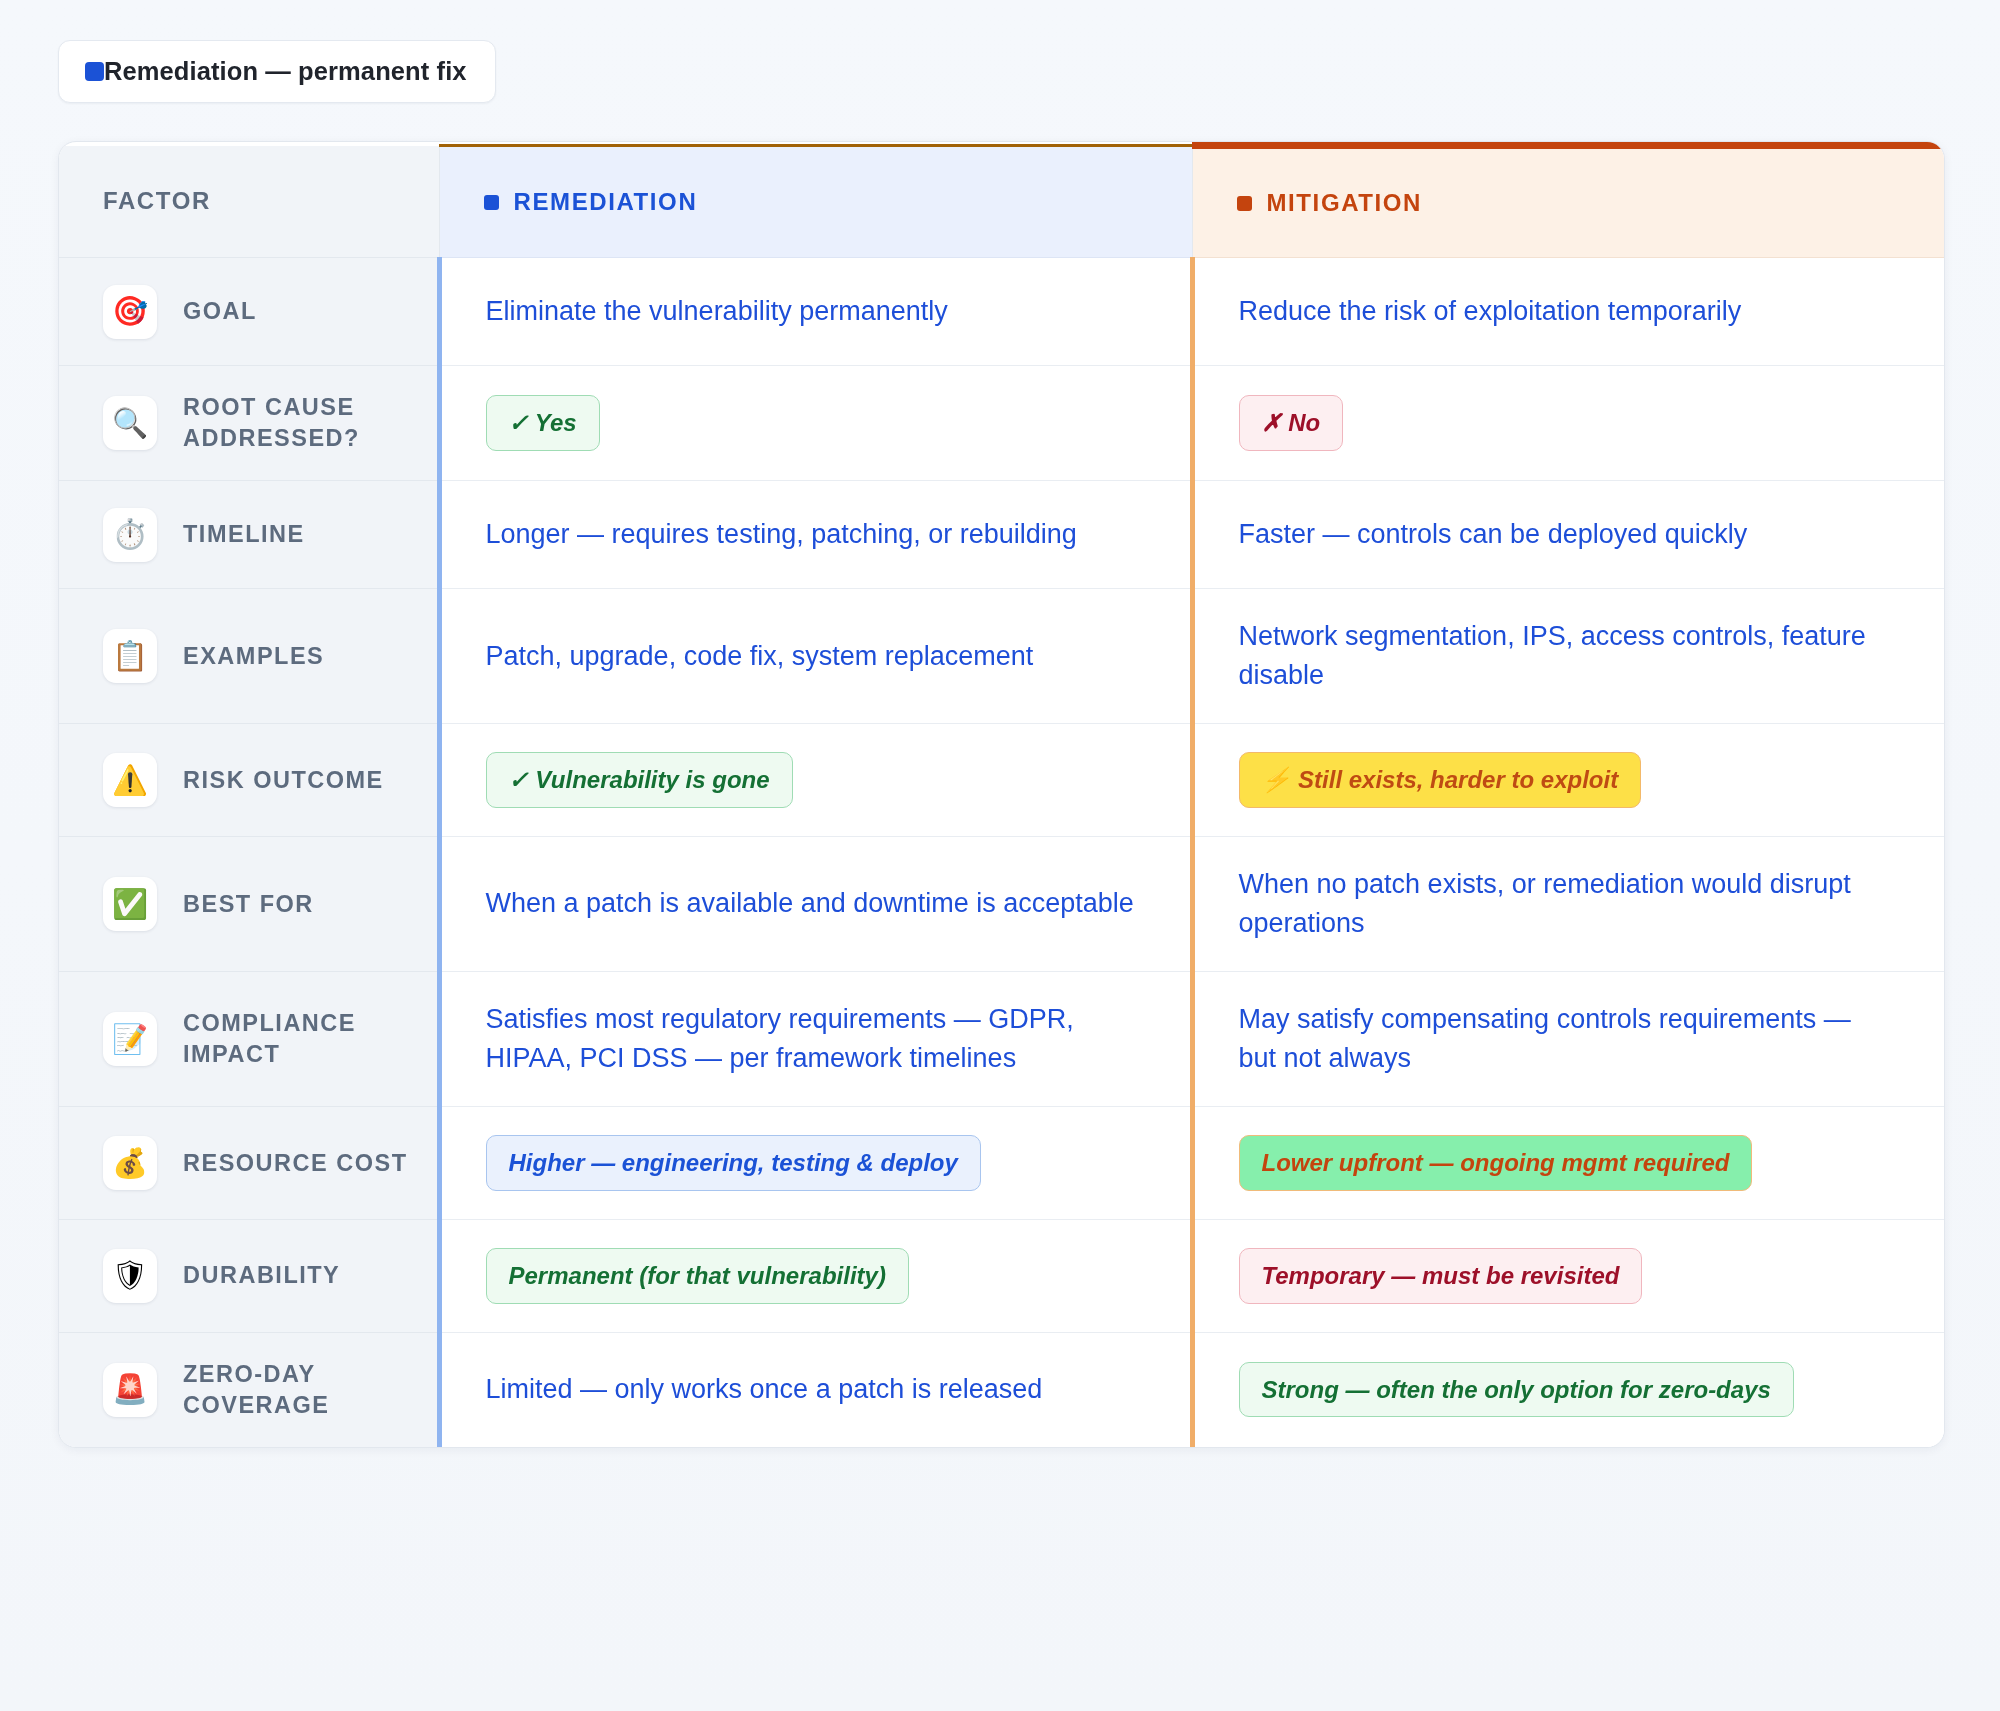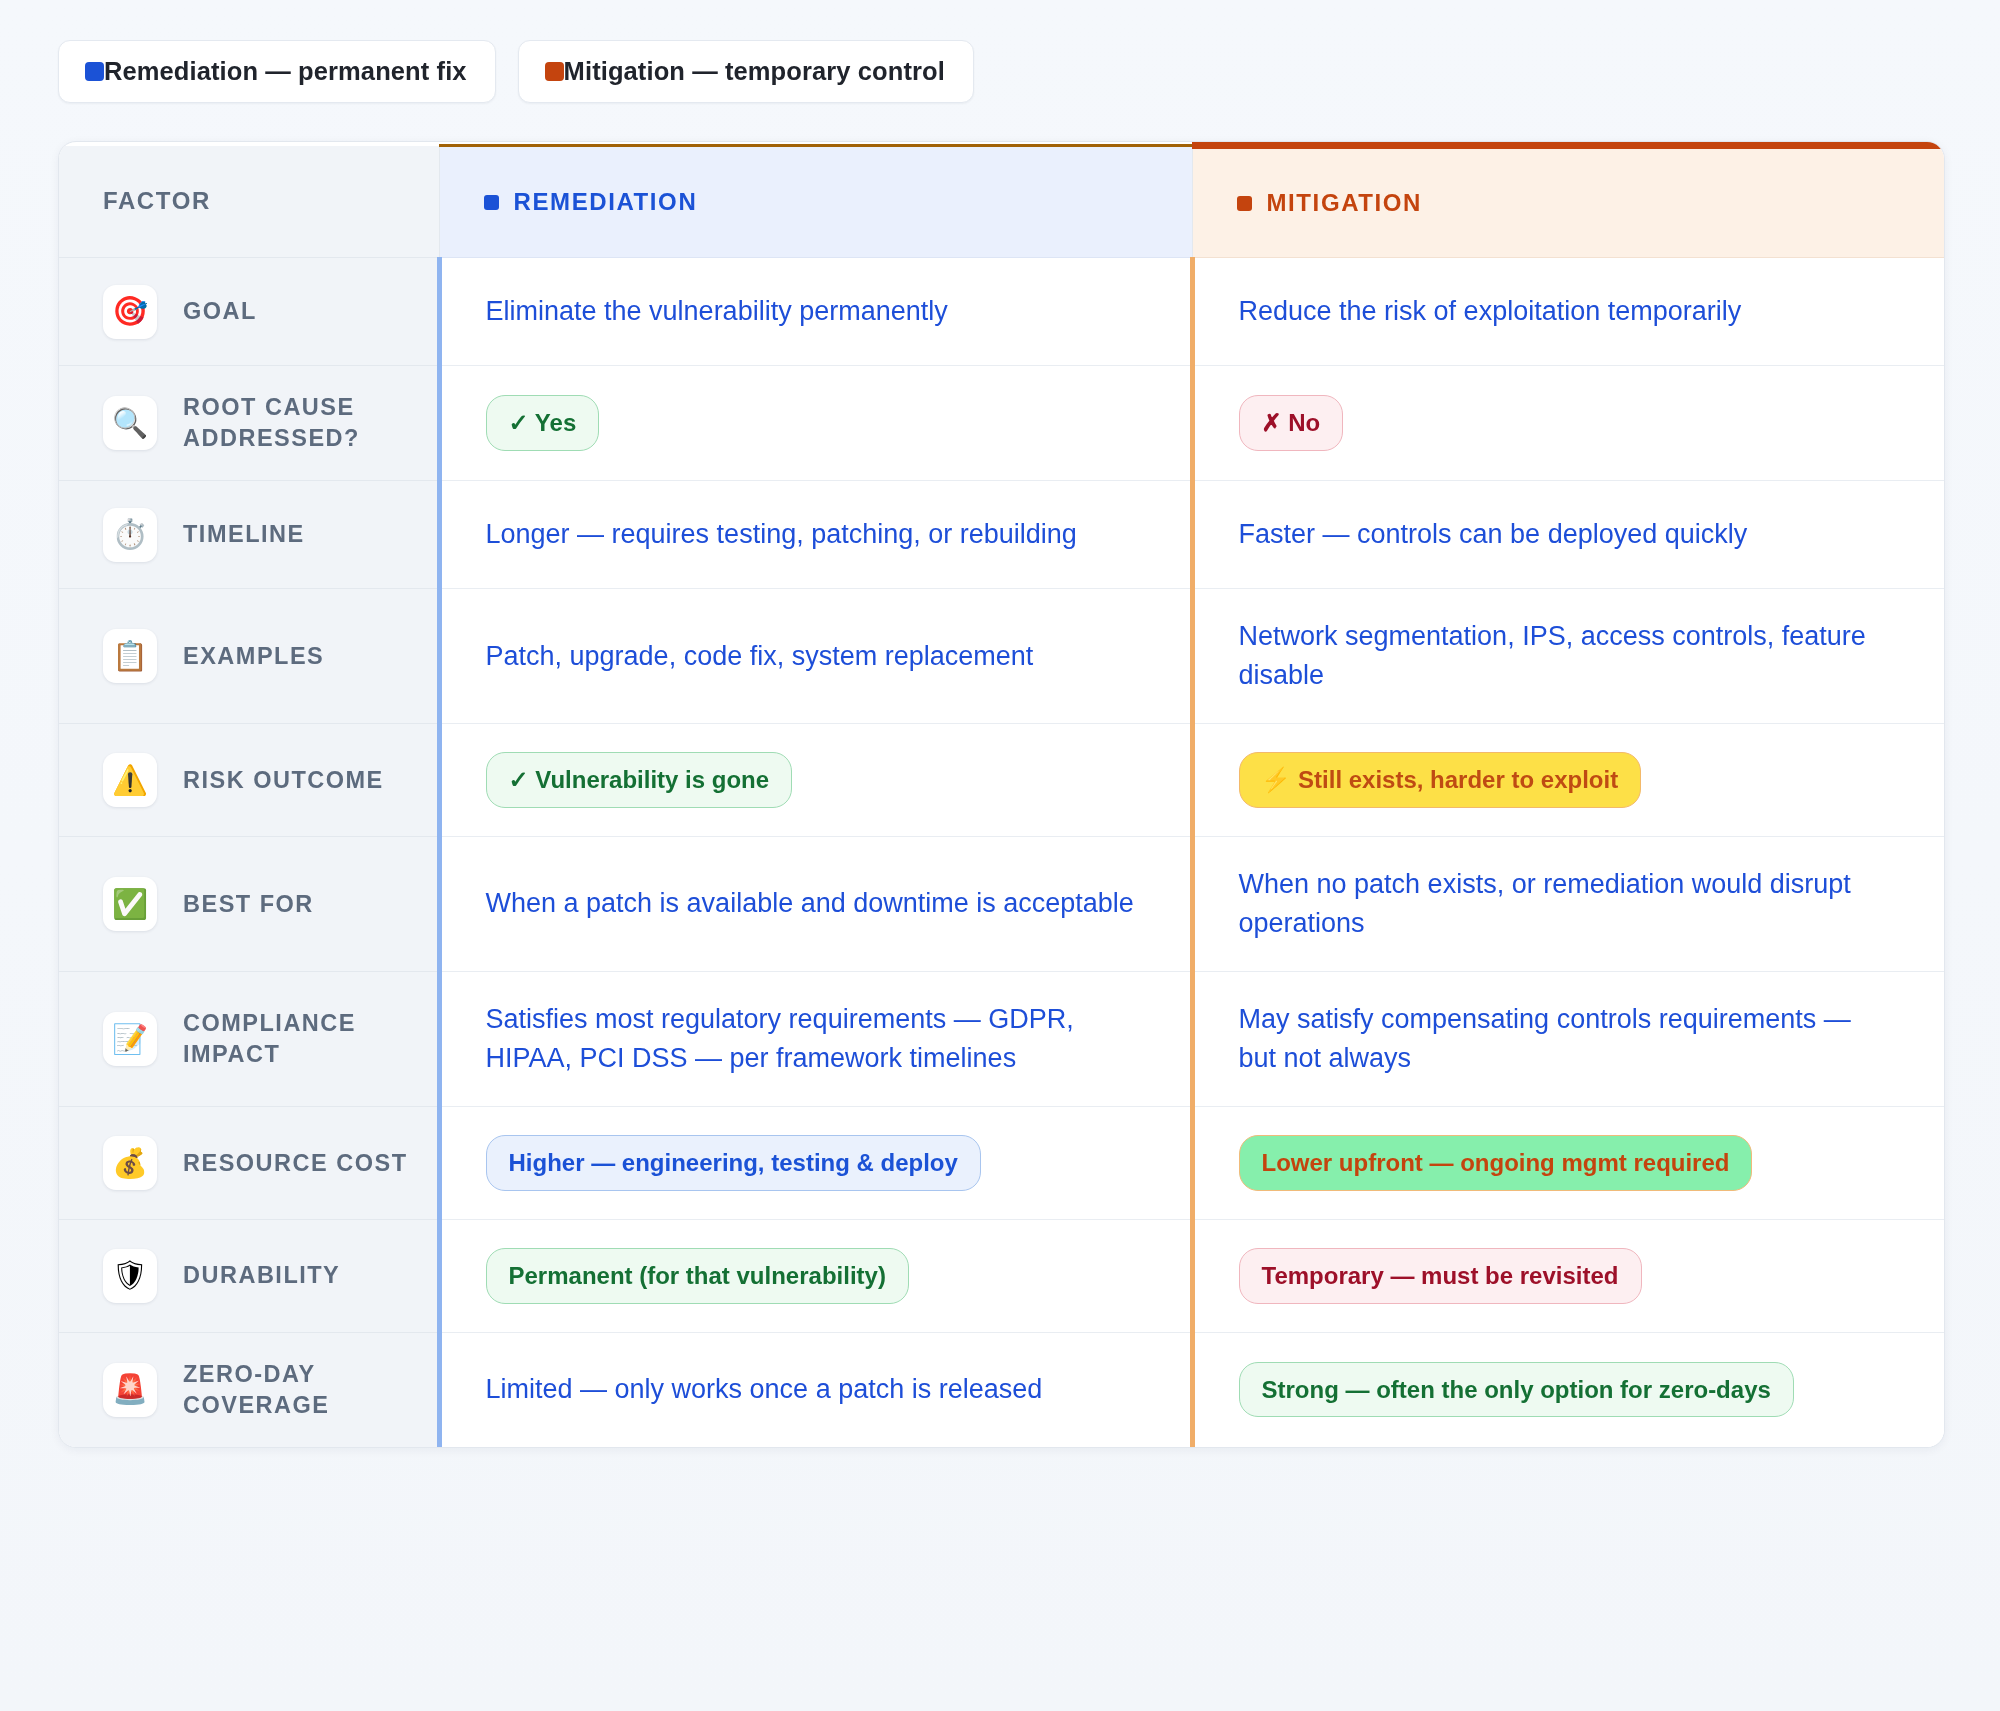--- a/index.html
+++ b/index.html
@@ -142,49 +142,46 @@
   .val-text {
     font-size: 27px;
     color: #1d4ed8;
     line-height: 1.45;
     font-weight: 400;
   }
 
   
   .pill {
     display: inline-block;
-    border-radius: 19px;
+    border-radius: 10px;
     padding: 13px 22px;
     font-size: 24px;
     font-weight: 700;
     line-height: 1.15;
     white-space: nowrap;
     border: 1px solid transparent;
+    font-style: italic;
   }
   .pill-green  { background:#eefaf1; border-color:#9fdcb4; color:#147034; }
   .pill-red    { background:#fdeff1; border-color:#f0b6be; color:#9d1029; }
   .pill-amber  { background:#fde047; border-color:#f3b96a; color:#bf4b13; }
   .pill-blue   { background:#eaf1fd; border-color:#a8c5ef; color:#1b52d6; }
   .pill-orange { background:#86efac; border-color:#f0bb7a; color:#c4440e; }
 
   tbody tr:last-child td { border-bottom: none; }
 </style>
 </head>
 <body>
 
 <div class="page">
 
   <div class="legend">
     <div class="legend-chip">
       <span class="legend-swatch" id="sw0" style="background: rgb(27, 82, 214);"></span>
       <span class="legend-label">Remediation — permanent fix</span>
-    </div>
-    <div class="legend-chip">
-      <span class="legend-swatch" id="sw1" style="background: rgb(196, 68, 14);"></span>
-      <span class="legend-label">Mitigation — temporary control</span>
     </div>
   </div>
 
   <div class="table-wrap">
     <table class="cmp">
       <colgroup>
         <col class="c-factor">
           <col class="c-rem">
           <col class="c-mit">
       </colgroup>

